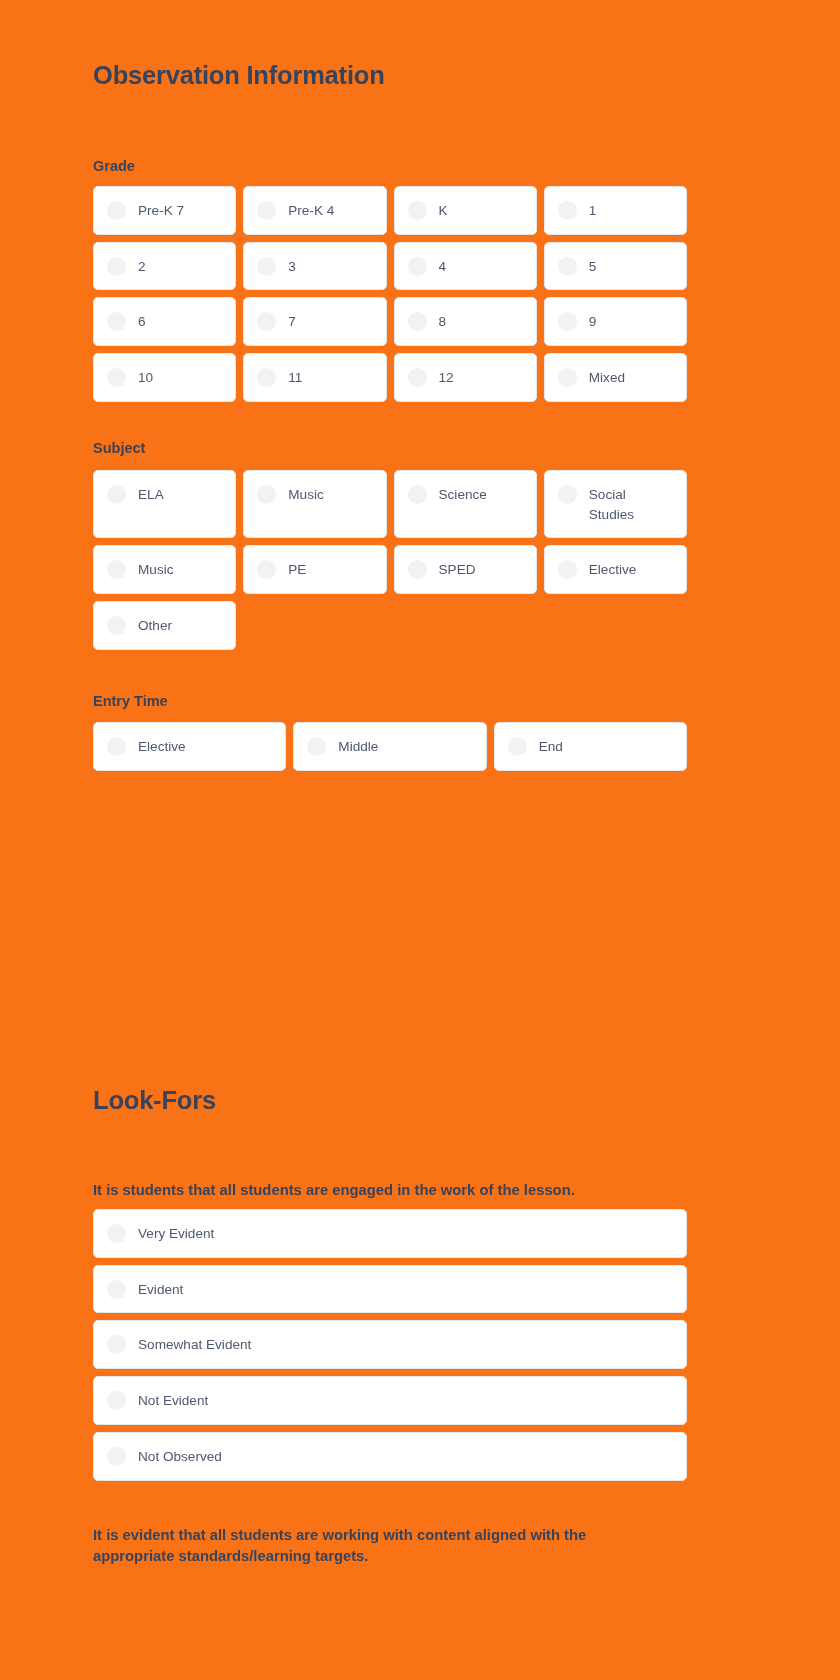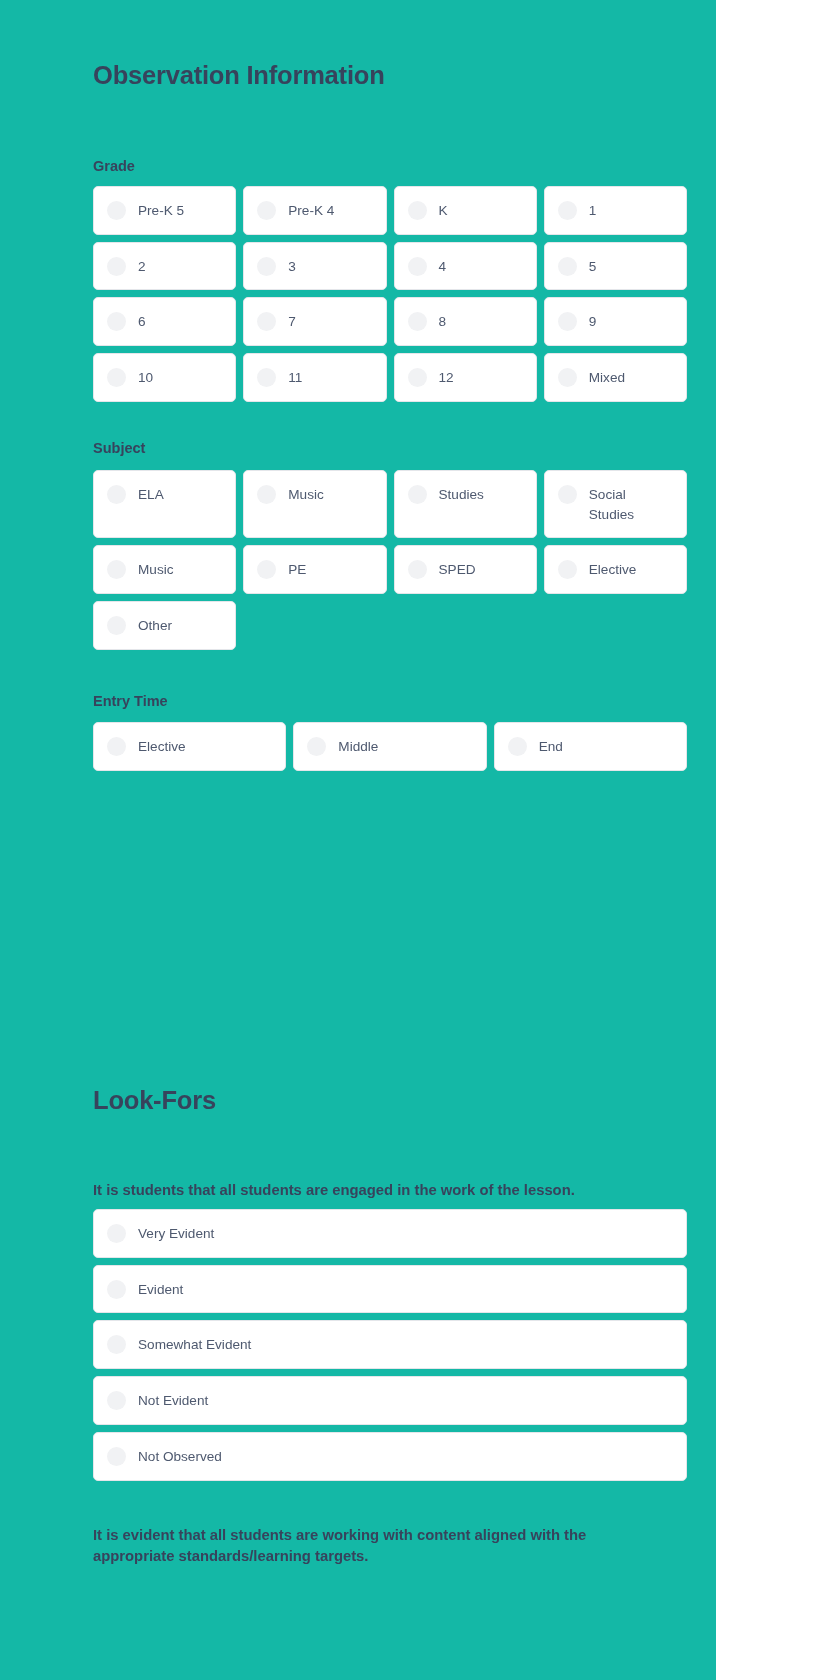--- a/index.html
+++ b/index.html
@@ -11,24 +11,24 @@
   }
 
   body {
     font-family: "Liberation Sans", "DejaVu Sans", sans-serif;
     color: #46516b;
     -webkit-font-smoothing: antialiased;
     overflow: hidden;
   }
 
   .page {
-    width: 716px;
+    width: 840px;
     height: 1680px;
     position: relative;
-    background: #14b8a6;
+    background: #f97316;
   }
 
   .content {
     position: absolute;
     left: 93px;
     top: 0;
     width: 594px;
   }
 
   
@@ -113,21 +113,21 @@
     </div>
 
     <div class="pos" style="top:157px;">
       <div class="field-label">Grade</div>
     </div>
 
     <div class="pos" style="top:186px;">
       <div class="opt-grid cols-4" id="grade-grid">
           <div class="option">
             <span class="radio"></span>
-            <span class="opt-label">Pre-K 5</span>
+            <span class="opt-label">Pre-K 7</span>
           </div>
           <div class="option">
             <span class="radio"></span>
             <span class="opt-label">Pre-K 4</span>
           </div>
           <div class="option">
             <span class="radio"></span>
             <span class="opt-label">K</span>
           </div>
           <div class="option">
@@ -194,21 +194,21 @@
           <div class="option tall">
             <span class="radio"></span>
             <span class="opt-label">ELA</span>
           </div>
           <div class="option tall">
             <span class="radio"></span>
             <span class="opt-label">Music</span>
           </div>
           <div class="option tall">
             <span class="radio"></span>
-            <span class="opt-label">Studies</span>
+            <span class="opt-label">Science</span>
           </div>
           <div class="option tall">
             <span class="radio"></span>
             <span class="opt-label">Social Studies</span>
           </div>
           <div class="option">
             <span class="radio"></span>
             <span class="opt-label">Music</span>
           </div>
           <div class="option">

